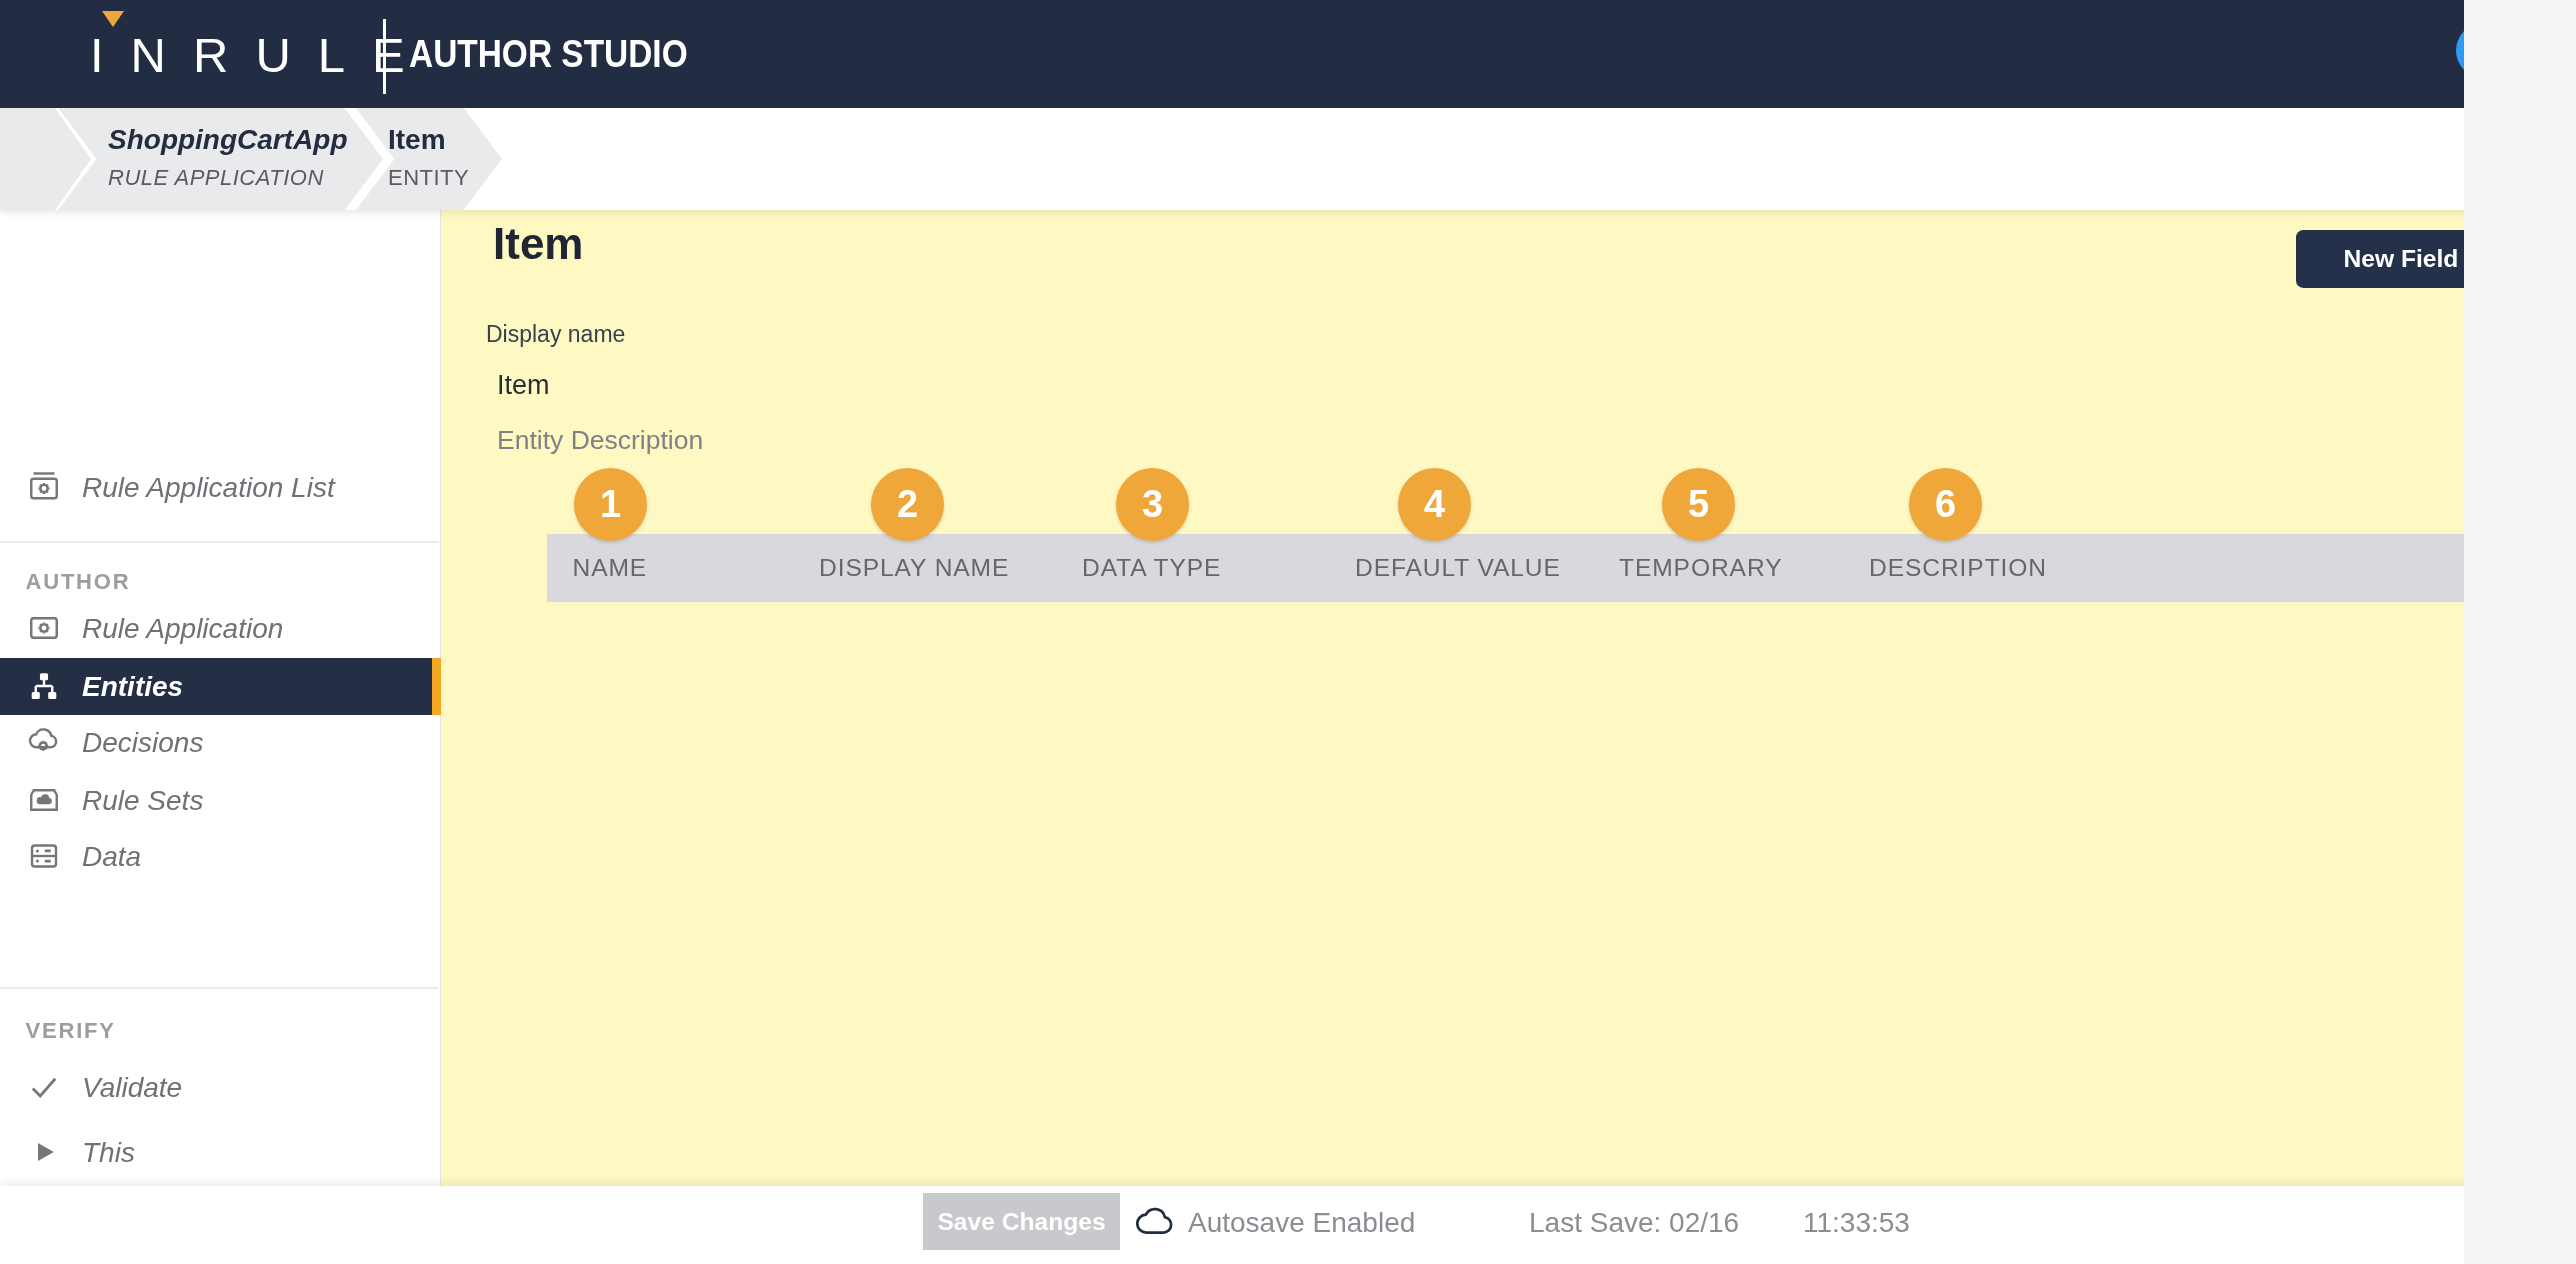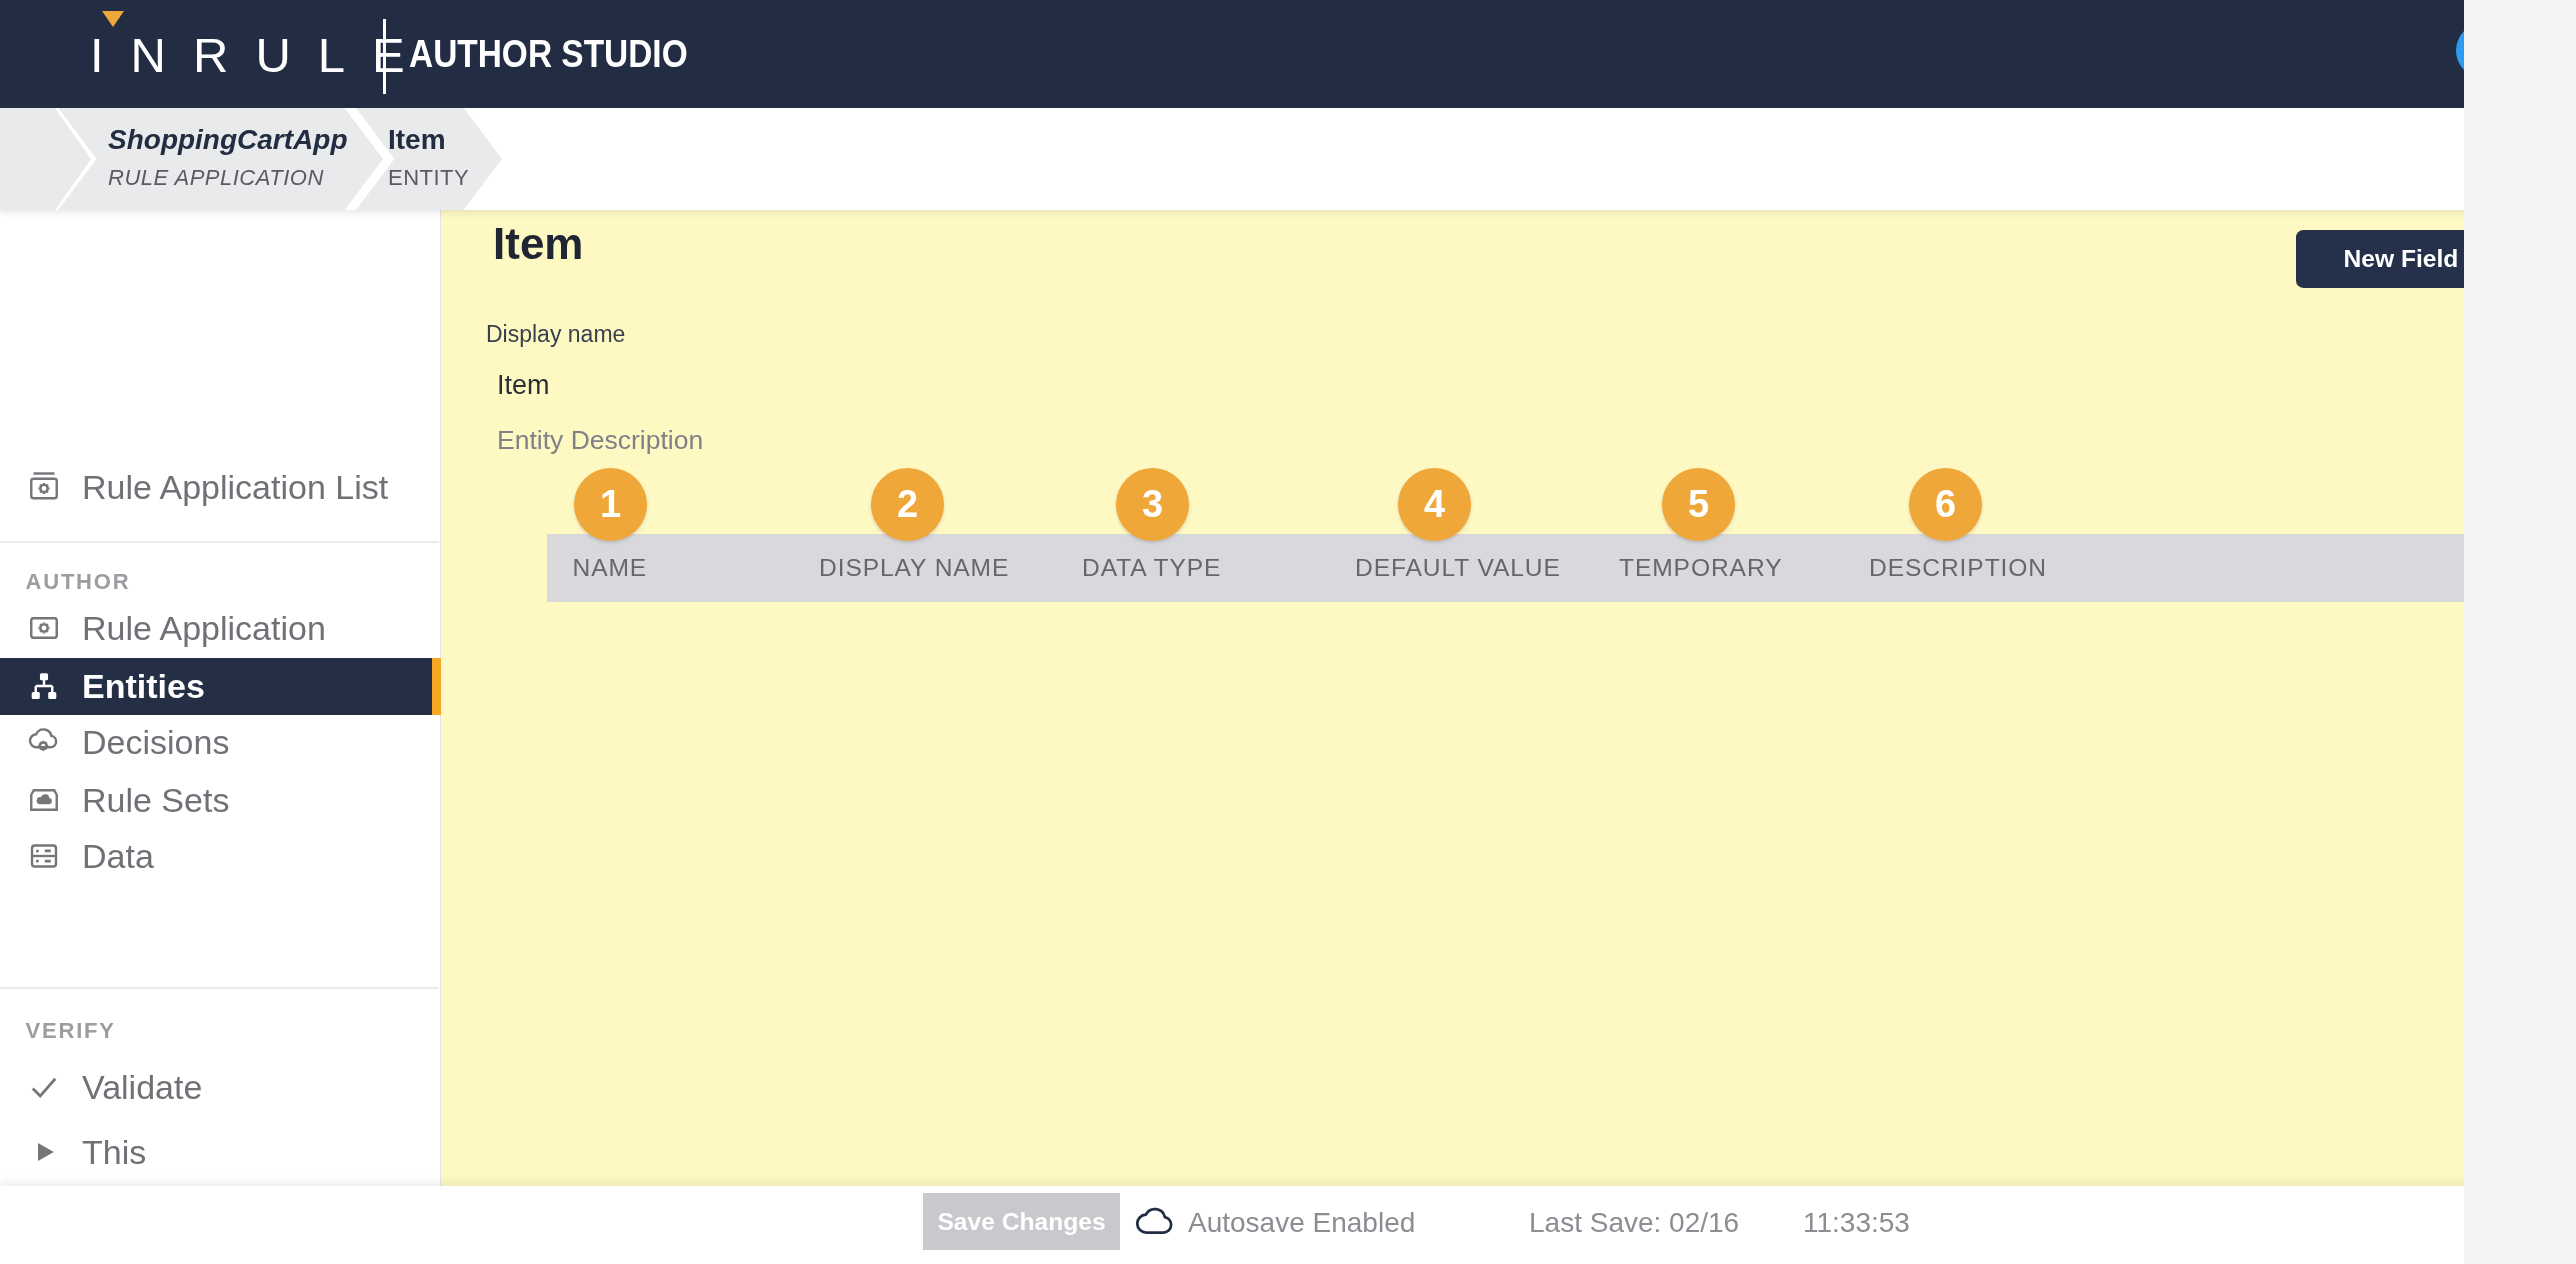--- a/index.html
+++ b/index.html
@@ -29,21 +29,21 @@
   .crumb-text .t { font-size:28px; font-weight:700; color:#232d42; }
   .crumb-text .s { font-size:22px; color:#5a5a61; margin-top:9px; letter-spacing:0.5px; }
   .btn-undo { position:absolute; left:2014px; top:110px; width:261px; height:69px; background:#fff;
       border:1.8px solid #e7e7ea; color:#c5c5ca; font-size:27px; font-weight:700; text-align:center; line-height:66px; }
   .btn-checkin { position:absolute; left:2301px; top:107px; width:224px; height:75px; background:#c7c7cc;
       color:#fff; font-size:27px; font-weight:700; display:flex; align-items:center; justify-content:center; gap:14.6px; }
 
   
   .sidebar { position:absolute; left:0; top:210px; width:441px; height:977px; background:#fff;
       border-right:1.8px solid #e4e4e7; z-index:30; }
-  .side-item { position:absolute; left:0; width:441px; height:57px; color:#707076; font-size:34px; cursor:pointer; }
+  .side-item { position:absolute; left:0; width:441px; height:57px; color:#707076; font-size:28px; cursor:pointer;font-style:italic; }
   .side-item .ic { position:absolute; left:25.5px; top:10px; width:36px; height:36px; }
   .side-item .lb { position:absolute; left:82px; top:0; line-height:57px; white-space:nowrap; }
   .side-item.selected { background:#242e45; color:#fff; font-weight:700; }
   .side-item.selected .sel-bar { position:absolute; right:0; top:0; width:9px; height:57px; background:#f5a623; }
   .side-label { position:absolute; left:25.5px; color:#9c9ca1; font-size:22px; font-weight:700; letter-spacing:1.8px; }
   .side-div { position:absolute; left:0; width:439px; height:1.8px; background:#ebebee; }
   .ic svg { width:36px; height:36px; display:block; }
 
   
   .page-title { position:absolute; left:493px; top:219px; font-size:44px; font-weight:600; color:#1f2532; }

